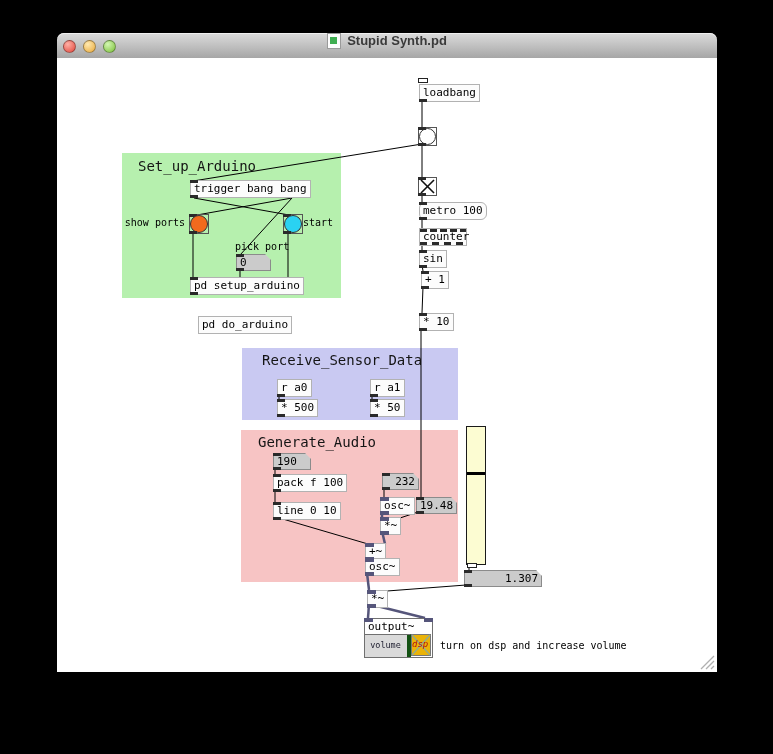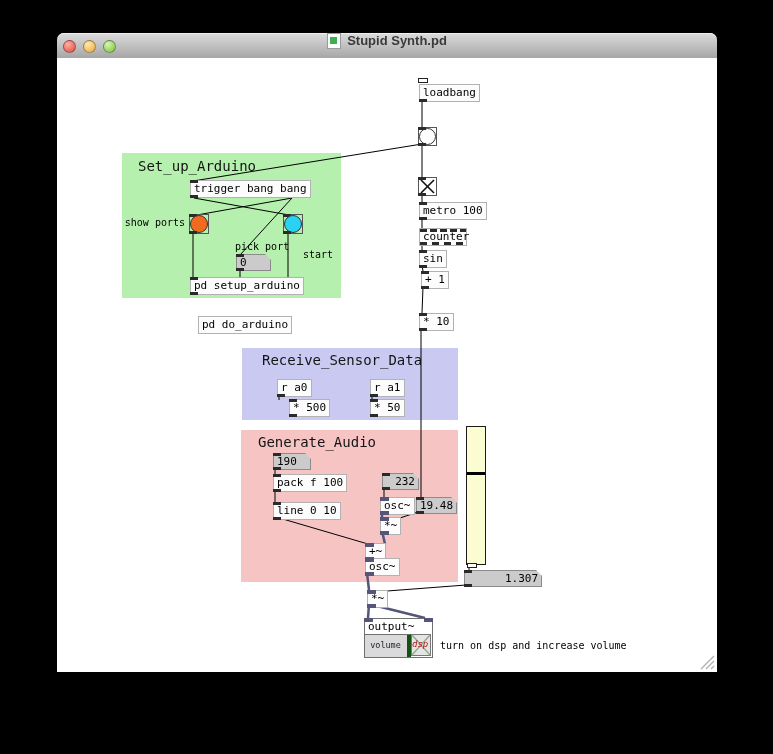--- a/index.html
+++ b/index.html
@@ -65,21 +65,21 @@
   .vslider{position:absolute;background:#fcfcd2;border:1px solid #1a1a1a;}
   .vslider .handle{position:absolute;left:0;right:0;height:3px;background:#000;}
 
   .outputbox{position:absolute;width:67px;height:38px;border:1px solid #707070;background:#fff;}
   .outputbox .olabel{position:absolute;left:3px;top:1px;font-size:11px;color:#000;text-align:center;}
   .outputbox .snub{position:absolute;width:9px;height:4px;background:#55557a;top:-1px;}
   .volslider{position:absolute;left:0px;top:15px;width:45px;height:22px;background:#dadada;
     border-top:1px solid #707070;border-right:1px solid #145214;}
   .volslider .vlabel{position:absolute;left:0;right:4px;top:5px;text-align:center;font-size:8.5px;color:#223;}
   .volslider .vhandle{position:absolute;top:0;bottom:0;width:3px;background:#145214;right:0px;}
-  .dsptoggle{position:absolute;left:46px;top:15px;width:20px;height:22px;background:#e5e5e5;}
+  .dsptoggle{position:absolute;left:46px;top:15px;width:20px;height:22px;background:#eab308;}
   .dsptoggle .dlabel{position:absolute;left:1px;top:5px;font-size:9px;font-style:italic;color:#b21212;}
 
   svg.cords{position:absolute;left:0;top:0;}
   .grip{position:absolute;right:2px;bottom:2px;}
 </style>
 </head>
 <body>
 
 <div class="window">
   <div class="titlebar">
@@ -141,45 +141,45 @@
     <div class="pdbox no-in" style="left:362px;top:26px;">loadbang</div>
     <div class="bangbox white" style="left:361px;top:69px;">
         <span class="circ"></span>
       </div>
     <div class="togglebox" style="left:361px;top:119px;">
       <svg width="17" height="17">
         <line x1="2" y1="2" x2="15" y2="15" stroke="#111" stroke-width="1.6"></line>
         <line x1="15" y1="2" x2="2" y2="15" stroke="#111" stroke-width="1.6"></line>
       </svg>
     </div>
-    <div class="pdbox" style="left:362px;top:144px;">metro 100</div>
+    <div class="pdbox" style="left:362px;top:144px;border-radius:6px;">metro 100</div>
     <div class="pdbox dash5" style="left:362px;top:170px;width:40px;">counter</div>
     <div class="pdbox" style="left:362px;top:192px;">sin</div>
     <div class="pdbox" style="left:364px;top:213px;">+ 1</div>
     <div class="pdbox" style="left:362px;top:255px;">* 10</div>
 
     <div class="sectitle" style="left:81px;top:100px;">Set_up_Arduino</div>
     <div class="pdbox" style="left:133px;top:122px;">trigger bang bang</div>
     <div class="comment" style="left:66px;top:159px;width:62px;text-align:right;">show ports</div>
     <div class="bangbox orange" style="left:132px;top:156px;width:18px;height:18px;">
         <span class="circ"></span>
       </div>
     <div class="bangbox cyan" style="left:226px;top:156px;width:18px;height:18px;">
         <span class="circ"></span>
       </div>
-    <div class="comment" style="left:246px;top:159px;margin-top:32px;">start</div>
+    <div class="comment" style="left:246px;top:159px;">start</div>
     <div class="comment" style="left:178px;top:183px;">pick port</div>
     <div class="num" style="left:179px;top:196px;width:27px;">0</div>
     <div class="pdbox" style="left:133px;top:219px;">pd setup_arduino</div>
 
     <div class="pdbox no-in no-out" style="left:141px;top:258px;">pd do_arduino</div>
 
     <div class="sectitle" style="left:205px;top:294px;">Receive_Sensor_Data</div>
     <div class="pdbox no-in" style="left:220px;top:321px;">r a0</div>
-    <div class="pdbox" style="left:220px;top:341px;margin-left:12px;">* 500</div>
+    <div class="pdbox" style="left:220px;top:341px;">* 500</div>
     <div class="pdbox no-in" style="left:313px;top:321px;">r a1</div>
     <div class="pdbox" style="left:313px;top:341px;">* 50</div>
 
     <div class="sectitle" style="left:201px;top:376px;">Generate_Audio</div>
     <div class="num" style="left:216px;top:395px;width:30px;">190</div>
     <div class="pdbox" style="left:216px;top:416px;">pack f 100</div>
     <div class="pdbox" style="left:216px;top:444px;">line 0 10</div>
     <div class="num" style="left:325px;top:415px;width:29px;text-align:right;">232</div>
     <div class="pdbox sig" style="left:323px;top:439px;">osc~</div>
     <div class="num" style="left:359px;top:439px;width:33px;">19.48</div>

